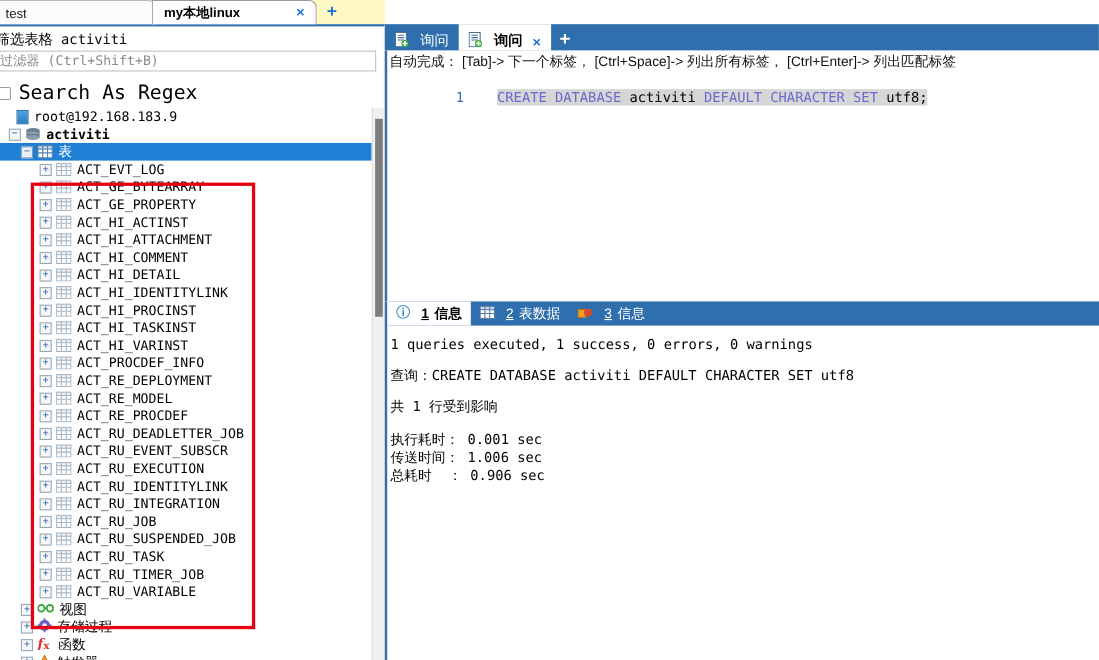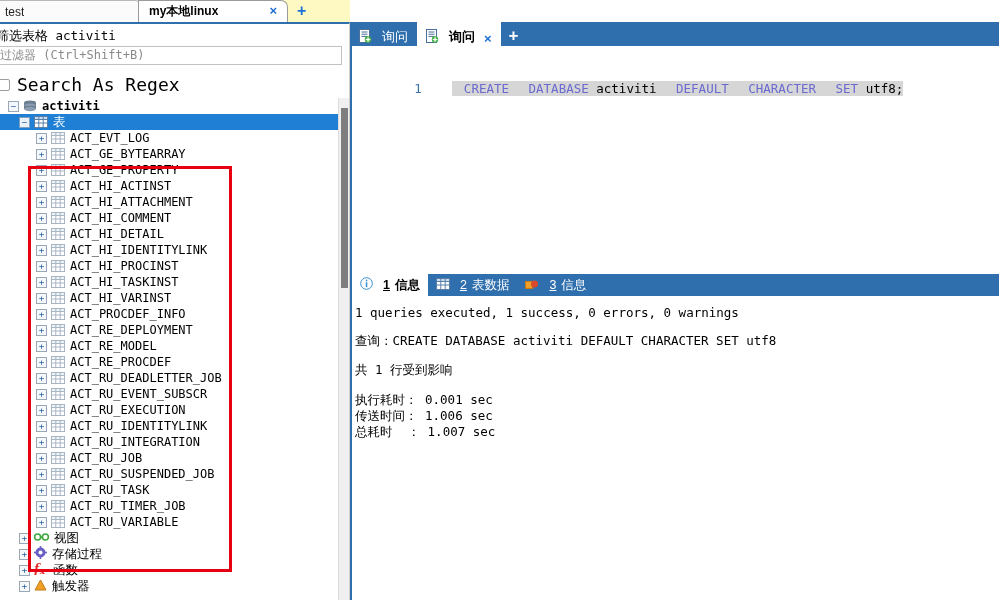--- a/index.html
+++ b/index.html
@@ -182,21 +182,21 @@
     position: absolute; left: 2px; top: 2px;
     font-size: 12.5px; color: #111; white-space: nowrap;
   }
   #sqlline {
     position: absolute; left: 2px; top: 20px;
     font-family: "DejaVu Sans Mono", monospace; font-size: 12.5px;
     white-space: pre;
   }
   #sqlline .gut { color: #3a6fa8; }
   #sql-sel { background: #d6d6d6; }
-  .kw { color: #6a6ad0; padding-left: 12px; }
+  .kw { color: #6a6ad0; }
   .ident { color: #000; }
 
   
   #results {
     position: absolute; left: 0; top: 252px; width: 649px; height: 326px;
     background: #ffffff; border-left: 2px solid #2f6fad;
   }
   #rtabbar {
     position: absolute; left: 0; top: 0; width: 649px; height: 22px;
     background: #2f6fad; display: flex; align-items: center;
@@ -254,20 +254,25 @@
 
     <div id="filter-input">过滤器 (Ctrl+Shift+B)</div>
 
     <div id="regex-row">
       <span id="regex-box"></span>
       <span id="regex-label">Search As Regex</span>
     </div>
 
     <div id="tree">
 
+      <div class="trow">
+        <span class="exp blank"></span>
+        <span class="ic ic-host"></span>
+        <span class="tlabel">root@192.168.183.9</span>
+      </div>
 
       <div class="trow indent1">
         <span class="exp">−</span>
         <span class="ic ic-db">
           <svg width="14" height="13" viewBox="0 0 14 13">
             <ellipse cx="7" cy="2.6" rx="6" ry="2.2" fill="#6b7f91"></ellipse>
             <rect x="1" y="2.6" width="12" height="3.2" fill="#6b7f91"></rect>
             <ellipse cx="7" cy="5.8" rx="6" ry="2.2" fill="#8b9db0"></ellipse>
             <rect x="1" y="5.8" width="12" height="3.2" fill="#6b7f91"></rect>
             <ellipse cx="7" cy="9" rx="6" ry="2.2" fill="#8b9db0"></ellipse>
@@ -644,20 +649,21 @@
             <rect x="6.8" y="9.9" width="4.5" height="1.3" fill="#fff"></rect>
           </svg>
         </span>
         <span>询问</span>
         <span class="qclose">×</span>
       </div>
       <div id="qtab-new">+</div>
     </div>
 
     <div id="editor">
+      <div id="hintline">自动完成： [Tab]-&gt; 下一个标签， [Ctrl+Space]-&gt; 列出所有标签， [Ctrl+Enter]-&gt; 列出匹配标签</div>
       <div id="sqlline">
         <span class="gut">1</span><span>    </span><span id="sql-sel"><span class="kw">CREATE</span><span class="ident"> </span><span class="kw">DATABASE</span><span class="ident"> </span><span class="ident">activiti</span><span class="ident"> </span><span class="kw">DEFAULT</span><span class="ident"> </span><span class="kw">CHARACTER</span><span class="ident"> </span><span class="kw">SET</span><span class="ident"> </span><span class="ident">utf8;</span></span>
       </div>
     </div>
 
     <div id="results">
       <div id="rtabbar">
         <div class="rtab active">
           <span class="ic">
             <svg width="13" height="13" viewBox="0 0 13 13">
@@ -696,19 +702,19 @@
 
       <div id="rbody">
         <div class="rline">1 queries executed, 1 success, 0 errors, 0 warnings</div>
         <div class="rgap"></div>
         <div class="rline"><span class="cjk">查询：</span><span>CREATE DATABASE activiti DEFAULT CHARACTER SET utf8</span></div>
         <div class="rgap"></div>
         <div class="rline cjk">共 1 行受到影响</div>
         <div class="timing" id="timing-rows">
             <div class="rline"><span class="cjk">执行耗时</span><span>： </span><span>0.001 sec</span></div>
             <div class="rline"><span class="cjk">传送时间</span><span>： </span><span>1.006 sec</span></div>
-            <div class="rline"><span class="cjk">总耗时</span><span>  ： </span><span>1.007 sec</span></div>
+            <div class="rline"><span class="cjk">总耗时</span><span>  ： </span><span>0.906 sec</span></div>
           </div>
       </div>
     </div>
   </div>
 
 </div>
 
 </body></html>

